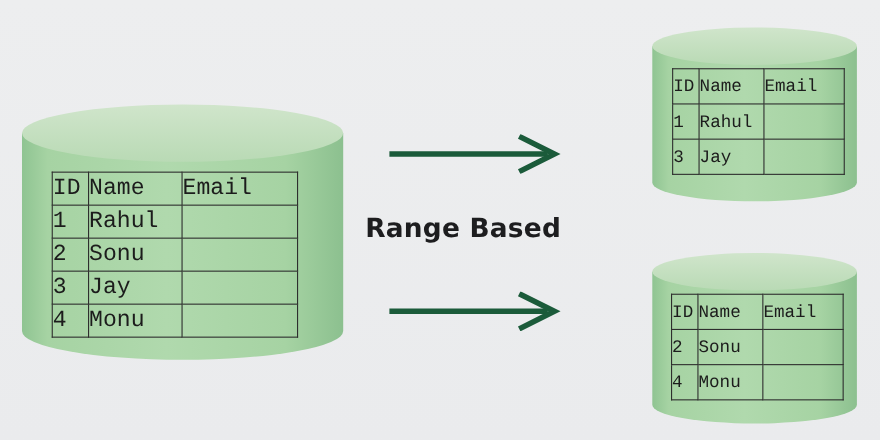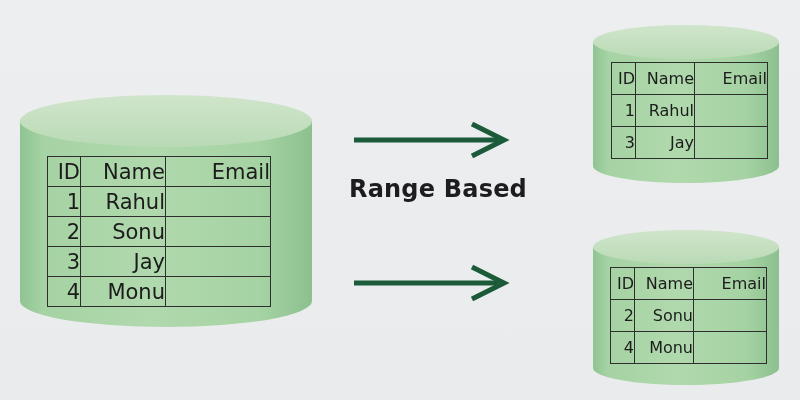--- a/index.html
+++ b/index.html
@@ -29,38 +29,38 @@
   
   .cyl-s2-body { left:593px; top:247px; width:186px; height:138px;
     border-radius:0 0 50% 50% / 0 0 17px 17px; }
   .cyl-s2-top  { left:593px; top:230px; width:186px; height:34px; }
   
   table.dbtable {
     position:absolute; border-collapse:collapse; table-layout:fixed;
     background:transparent;
   }
   table.dbtable th, table.dbtable td {
-    border:1.5px solid #2e2e2e; padding:0; text-align:right;
+    border:1.5px solid #2e2e2e; padding:0; text-align:left;
     vertical-align:middle; font-weight:500; color:#1c1c1c;
-    overflow:hidden; white-space:nowrap;
+    overflow:hidden; white-space:nowrap;font-family:Liberation Mono, monospace;
   }
   table.main-table { left:47px; top:156px; width:223px; font-size:21px; }
   table.main-table th, table.main-table td { height:29px; }
   table.shard-table { width:156px; font-size:16px; }
   table.shard-table th, table.shard-table td { height:31px; }
   table.shard1 { left:611px; top:62px; }
   table.shard2 { left:610px; top:267px; }
   
   .arrow { position:absolute; width:160px; height:36px; }
   .arrow-top { left:352px; top:122px; }
   .arrow-bottom { left:352px; top:265px; }
   .arrow polyline, .arrow line { stroke:#1b5b3a; stroke-width:5; fill:none; }
   .diagram-title {
-    position:absolute; left:332px; top:174px; width:212px;
-    text-align:center; font-size:24px; line-height:30px; font-weight:600;
+    position:absolute; left:332px; top:192px; width:212px;
+    text-align:left; font-size:24px; line-height:30px; font-weight:600;
     color:#1d1d1f; letter-spacing:0.2px;
   }
 </style>
 </head>
 <body>
 
 <div class="stage">
 
   <div class="cyl-part cyl-body cyl-main-body"></div>
   <div class="cyl-part cyl-top  cyl-main-top"></div>

